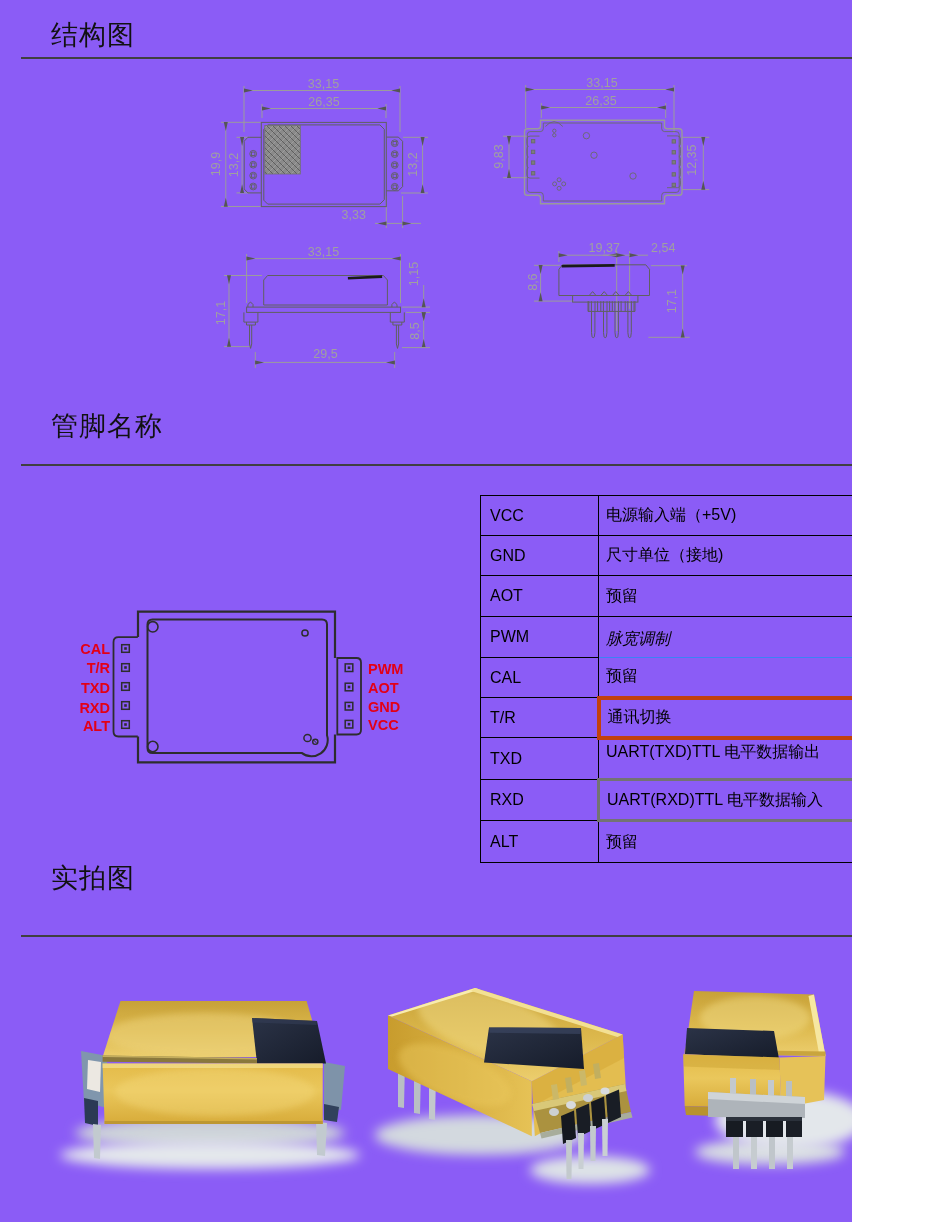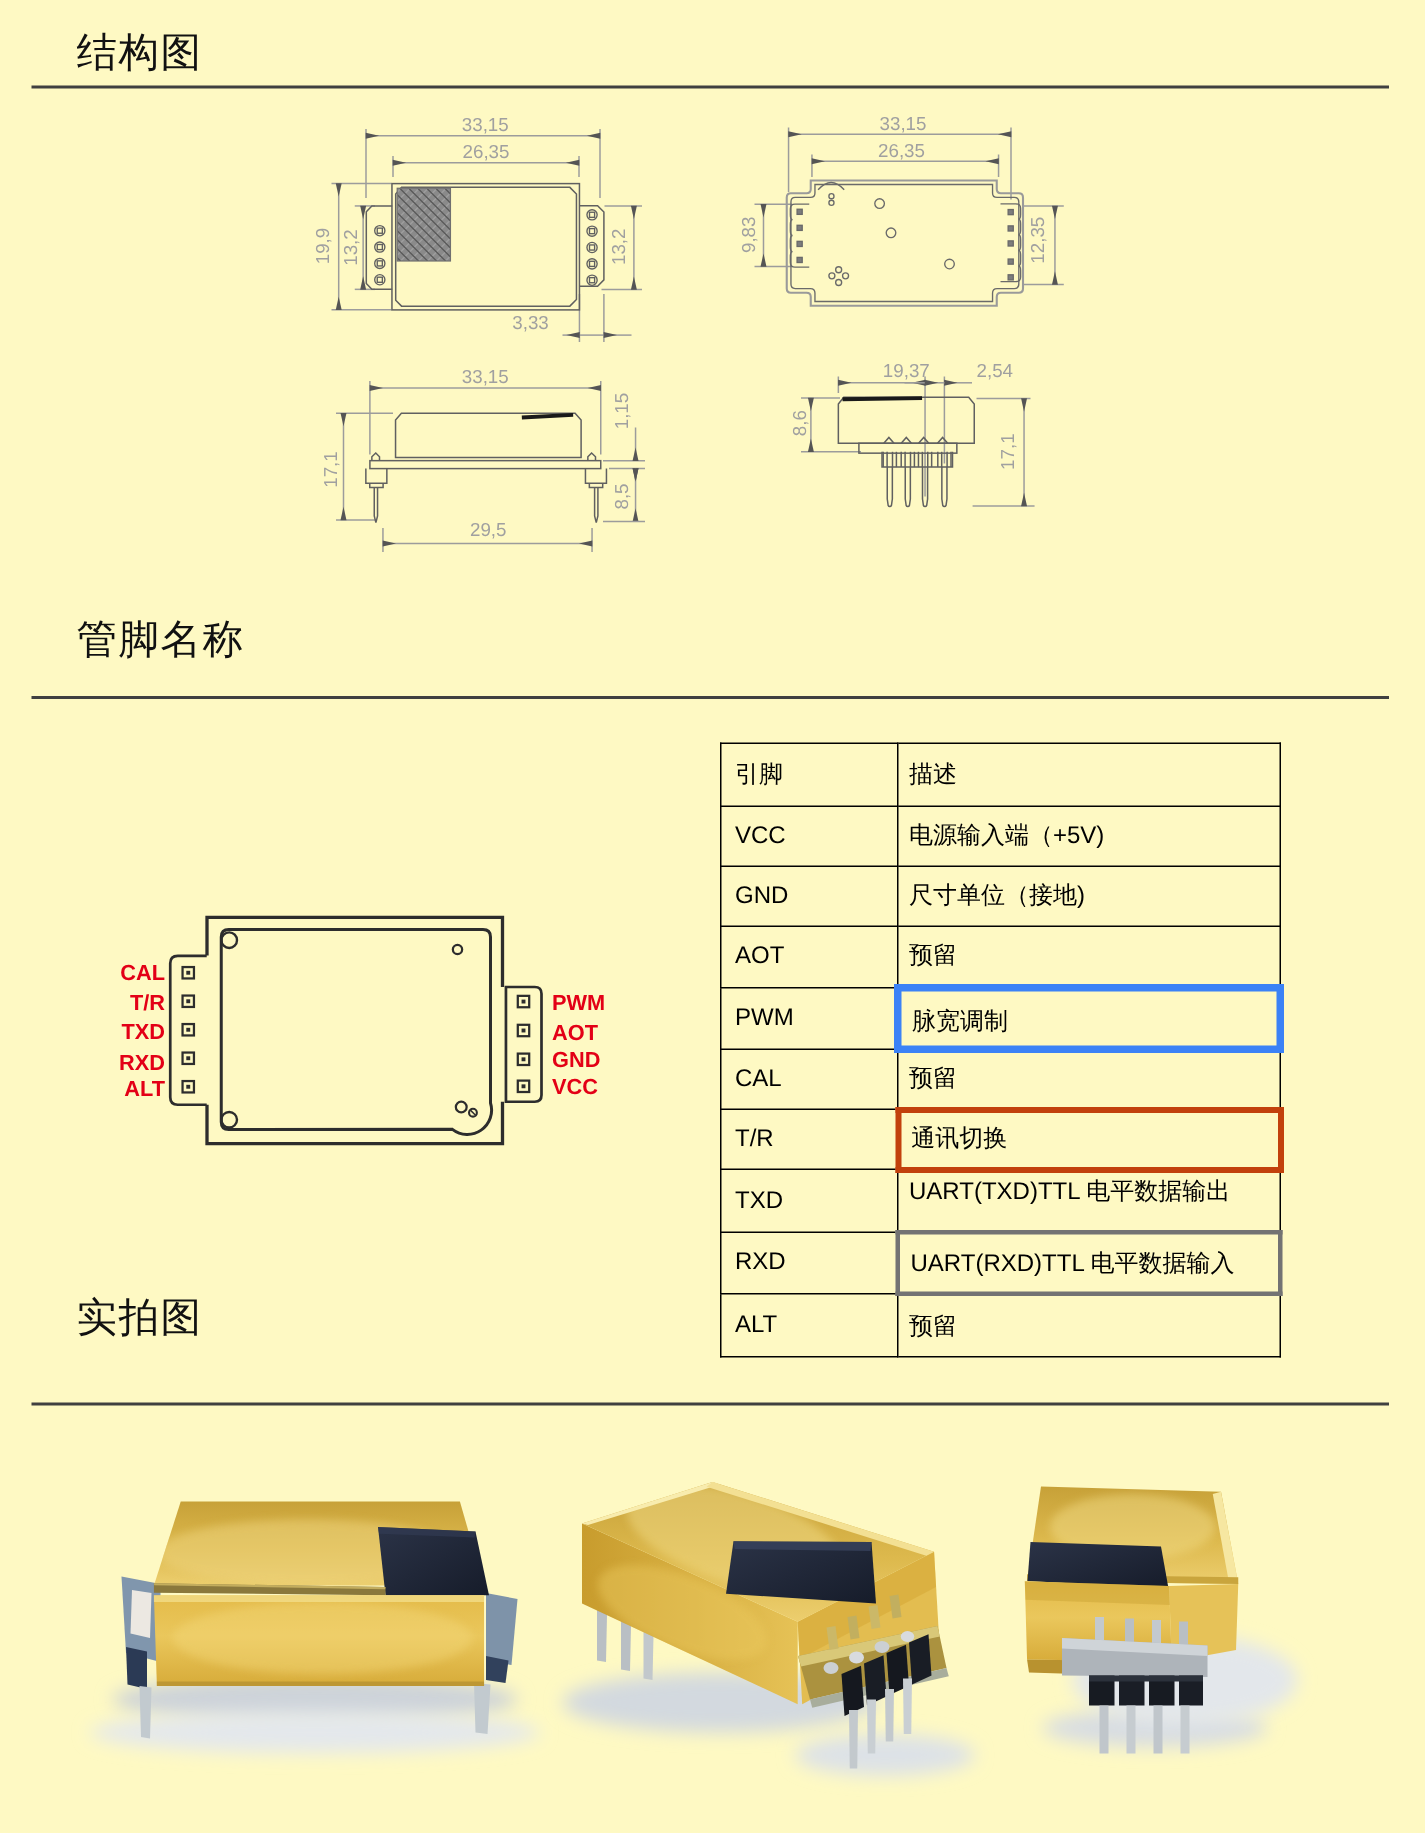--- a/index.html
+++ b/index.html
@@ -1,16 +1,16 @@
 <!DOCTYPE html>
 <html><head>
 <meta charset="utf-8">
 <style>
   html,body{margin:0;padding:0;background:#fff;}
-  #page{position:relative;width:950px;height:1222px;background:#fef9c3;overflow:hidden;
+  #page{position:relative;width:852px;height:1222px;background:#8b5cf6;overflow:hidden;
         font-family:"Liberation Sans",sans-serif;}
   .h1{position:absolute;left:51px;font-size:27px;color:#111;letter-spacing:1px;}
   .hr{position:absolute;left:21px;width:905px;height:0;border-top:2px solid #404040;}
   .note{position:absolute;font-size:17px;font-weight:bold;color:#000;letter-spacing:0.35px;}
   svg{position:absolute;overflow:visible;}
   text{font-family:"Liberation Sans",sans-serif;}
 </style>
 </head>
 <body>
 <div id="page">
@@ -393,43 +393,39 @@
   </g>
 </svg>
 
 <table style="position:absolute;left:480px;top:495px;border-collapse:collapse;table-layout:fixed;width:373px;font-size:16px;color:#000;">
   <colgroup>
         <col style="width:118px">
         <col style="width:255px">
       </colgroup>
   <tbody>
 
-    <tr style="height:42px;">
-          <td style="border:1px solid #000;padding:0 0 0 9px;">引脚</td>
-          <td style="border:1px solid #000;padding:0 0 0 7px;">描述</td>
-        </tr>
 
     <tr style="height:40px;">
           <td style="border:1px solid #000;padding:0 0 0 9px;">VCC</td>
           <td style="border:1px solid #000;padding:0 0 0 7px;">电源输入端（+5V)</td>
         </tr>
 
     <tr style="height:40px;">
           <td style="border:1px solid #000;padding:0 0 0 9px;">GND</td>
           <td style="border:1px solid #000;padding:0 0 0 7px;">尺寸单位（接地)</td>
         </tr>
 
     <tr style="height:41px;">
           <td style="border:1px solid #000;padding:0 0 0 9px;">AOT</td>
           <td style="border:1px solid #000;padding:0 0 0 7px;">预留</td>
         </tr>
 
     <tr style="height:41px;">
           <td style="border:1px solid #000;padding:0 0 0 9px;">PWM</td>
-          <td style="border:5px solid #3b82f6;padding:4px 0 0 7px;">脉宽调制</td>
+          <td style="border:1px solid #3b82f6;padding:4px 0 0 7px;font-style:italic;">脉宽调制</td>
         </tr>
 
     <tr style="height:40px;">
           <td style="border:1px solid #000;padding:0 0 0 9px;">CAL</td>
           <td style="border:1px solid #000;padding:0 0 0 7px;">预留</td>
         </tr>
 
     <tr style="height:40px;">
           <td style="border:1px solid #000;padding:0 0 0 9px;">T/R</td>
           <td style="border:4px solid #c2410c;padding:0 0 0 7px;">通讯切换</td>

